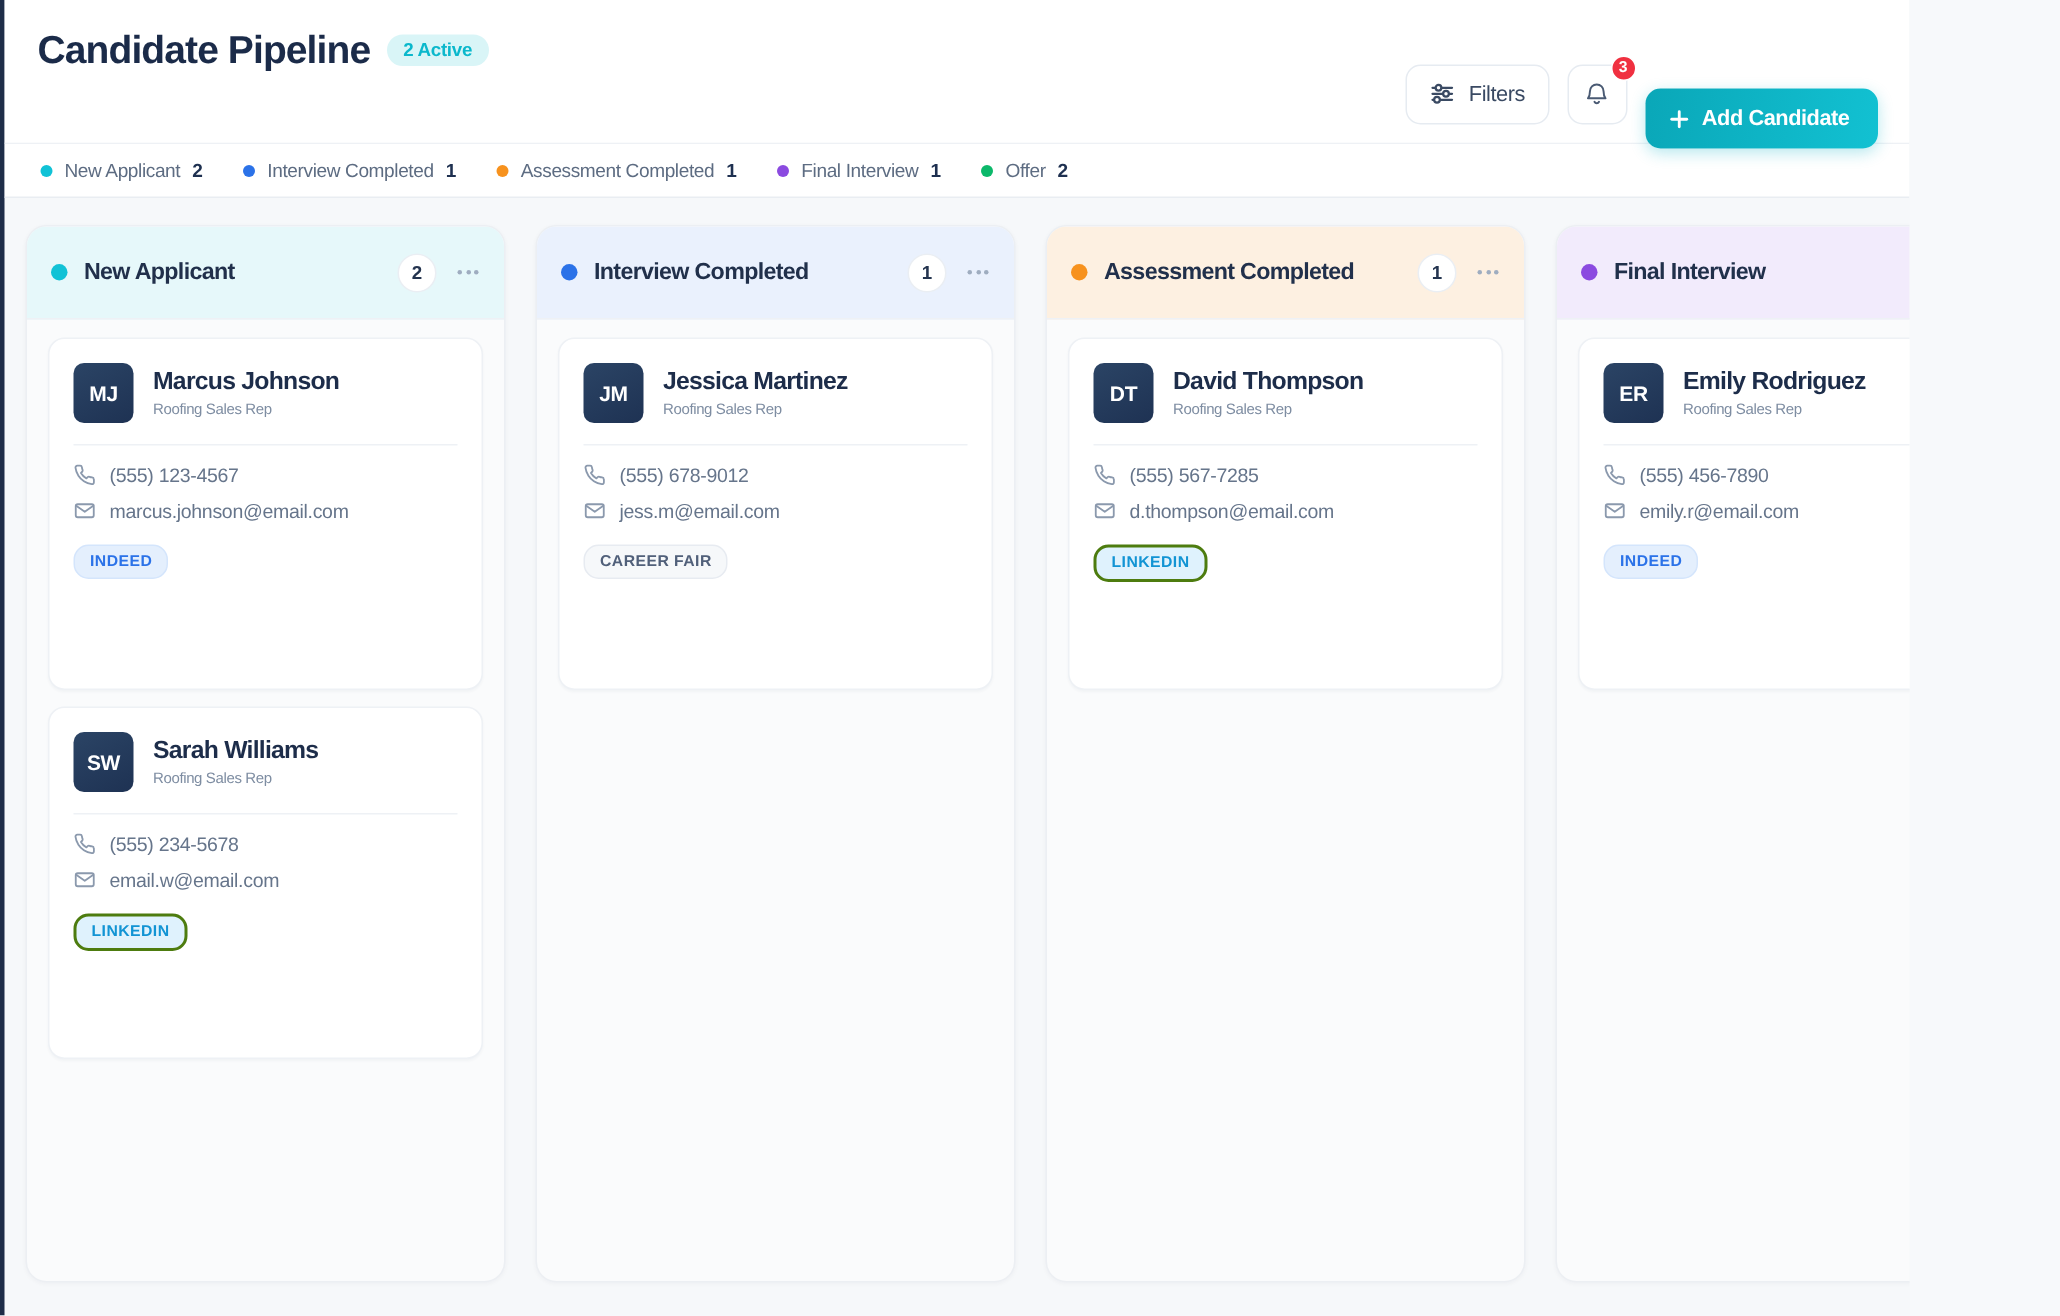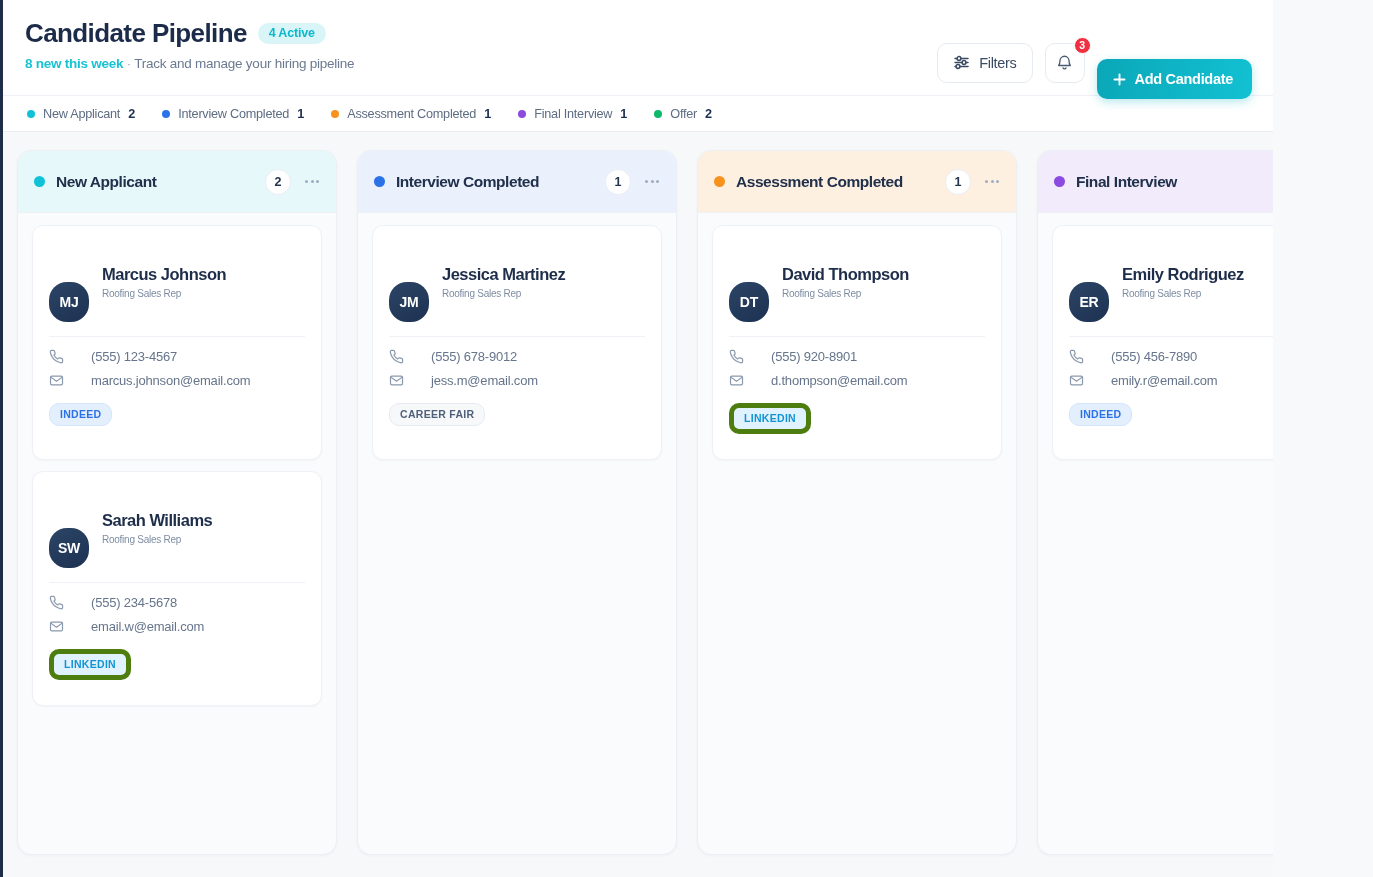--- a/index.html
+++ b/index.html
@@ -223,75 +223,72 @@
     border-radius: 11px;
     padding: 16px 16px 14px;
     height: 235px;
     box-shadow: 0 1px 2px rgba(20,40,70,.04);
     cursor: pointer;
   }
   .card-top { display: flex; align-items: center; gap: 13px; }
   .avatar {
     width: 40px; height: 40px;
     flex: 0 0 auto;
-    border-radius: 18px;
+    border-radius: 7px;
     background: linear-gradient(150deg, #2b4465 0%, #1e3253 100%);
     color: #ffffff;
     font-size: 14px; font-weight: bold;
     letter-spacing: -0.2px;
-    display: flex; align-items: center; justify-content: center; margin-top: 40px;
+    display: flex; align-items: center; justify-content: center;
   }
   .cand-name {
     font-size: 16.5px; font-weight: bold; color: #1d2d4a;
     letter-spacing: -0.5px; line-height: 1.2;
   }
   .cand-role {
     font-size: 10px; color: #7e8da2; margin-top: 3px;
     letter-spacing: -0.25px;
   }
   .card-div {
     height: 1px; background: #eef1f5;
     margin: 14px 0 12px;
   }
   .contact-row {
-    display: flex; align-items: flex-end; gap: 27px;
+    display: flex; align-items: flex-end; gap: 9px;
     margin-bottom: 9px;
   }
   .contact-txt {
     font-size: 13px; color: #66758b; letter-spacing: -0.2px;
   }
   .src-badge {
     display: inline-block;
     margin-top: 6px;
     font-size: 10.5px;
     font-weight: bold;
     letter-spacing: 0.3px;
     padding: 5px 10px 5px;
     border-radius: 10px;
     line-height: 1;
   }
   .src-indeed { background: #e4effd; color: #2b72e8; border: 1px solid #d4e5fc; }
-  .src-linkedin { background: #dff2fd; color: #1294d4; border: 5px solid #4d7c0f; }
+  .src-linkedin { background: #dff2fd; color: #1294d4; border: 2px solid #4d7c0f; }
   .src-careerfair { background: #f6f8fa; color: #51607a; border: 1px solid #e7ebf1; }
 
   svg { display: block; }
 </style>
 </head>
 <body>
 
 <div id="app">
 
   <div class="header">
     <div class="header-left">
       <div class="title-row">
         <div class="page-title">Candidate Pipeline</div>
-        <div class="active-badge">4 Active</div>
-      </div>
-      <div class="subtitle">
-        <span class="hl">8 new this week</span><span class="sep"> · </span><span>Track and manage your hiring pipeline</span>
+        <div class="active-badge">2 Active</div>
       </div>
     </div>
 
     <div class="header-right">
 
 
       <div class="filters-btn">
         <span>
           <svg width="17" height="17" viewBox="0 0 17 17" fill="none" stroke="#3a4a63" stroke-width="1.5" stroke-linecap="round">
             <line x1="2" y1="4.5" x2="15" y2="4.5"></line>
@@ -468,21 +465,21 @@
               <div>
                 <div class="cand-name">David Thompson</div>
                 <div class="cand-role">Roofing Sales Rep</div>
               </div>
             </div><div class="card-div"></div><div class="contact-row">
               <span>
                 <svg width="15" height="15" viewBox="0 0 16 16" fill="none" stroke="#8b99ad" stroke-width="1.3" stroke-linecap="round" stroke-linejoin="round">
                   <path d="M14.5 11.4v2a1.3 1.3 0 0 1-1.45 1.3A12.9 12.9 0 0 1 7.4 12.6a12.7 12.7 0 0 1-3.9-3.9A12.9 12.9 0 0 1 1.4 3a1.3 1.3 0 0 1 1.3-1.45h2a1.3 1.3 0 0 1 1.3 1.12c.08.63.24 1.24.46 1.82a1.3 1.3 0 0 1-.29 1.37l-.85.85a10.4 10.4 0 0 0 3.9 3.9l.85-.85a1.3 1.3 0 0 1 1.37-.29c.58.22 1.19.38 1.82.46a1.3 1.3 0 0 1 1.12 1.32z"></path>
                 </svg>
               </span>
-              <span class="contact-txt">(555) 920-8901</span>
+              <span class="contact-txt">(555) 567-7285</span>
             </div><div class="contact-row">
               <span>
                 <svg width="15" height="15" viewBox="0 0 16 16" fill="none" stroke="#8b99ad" stroke-width="1.3" stroke-linecap="round" stroke-linejoin="round">
                   <rect x="1.6" y="3.4" width="12.8" height="9.2" rx="1.4"></rect>
                   <path d="M1.9 4.4l6.1 4.3 6.1-4.3"></path>
                 </svg>
               </span>
               <span class="contact-txt">d.thompson@email.com</span>
             </div><span class="src-badge src-linkedin">LINKEDIN</span></div>
         </div>

